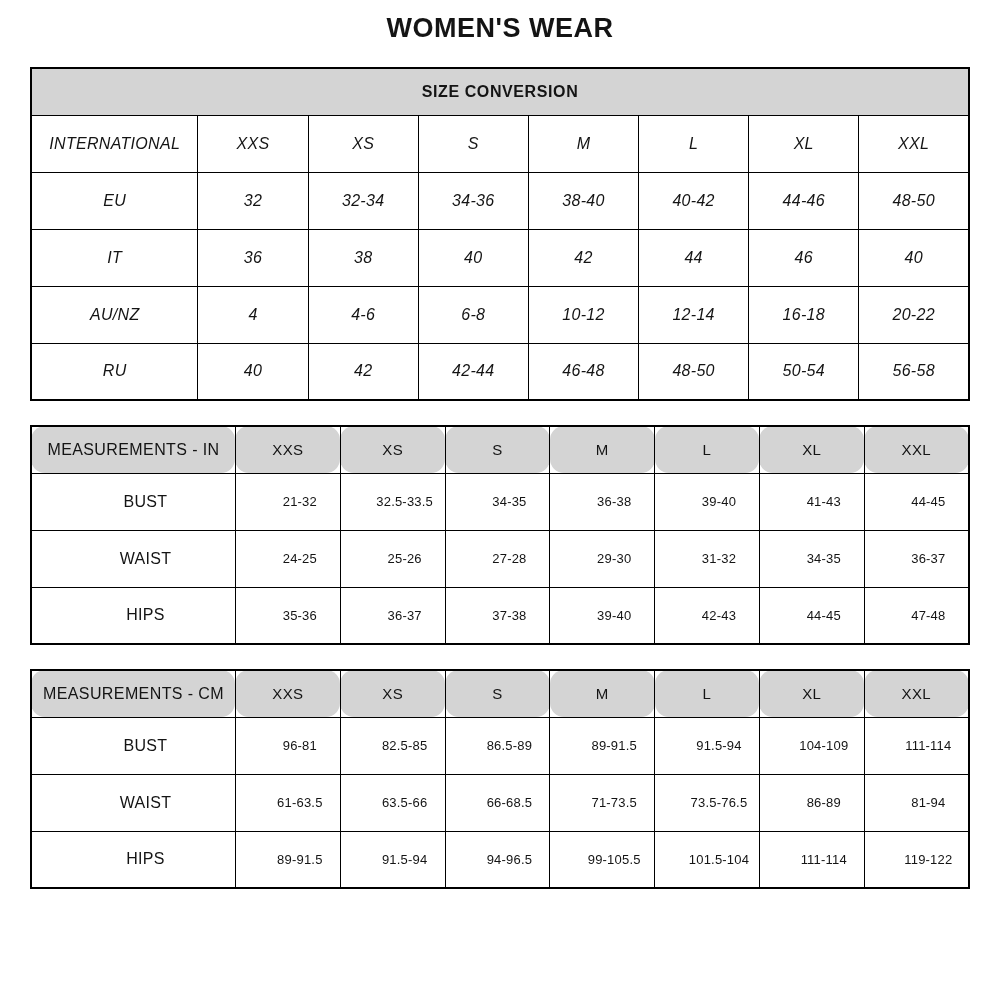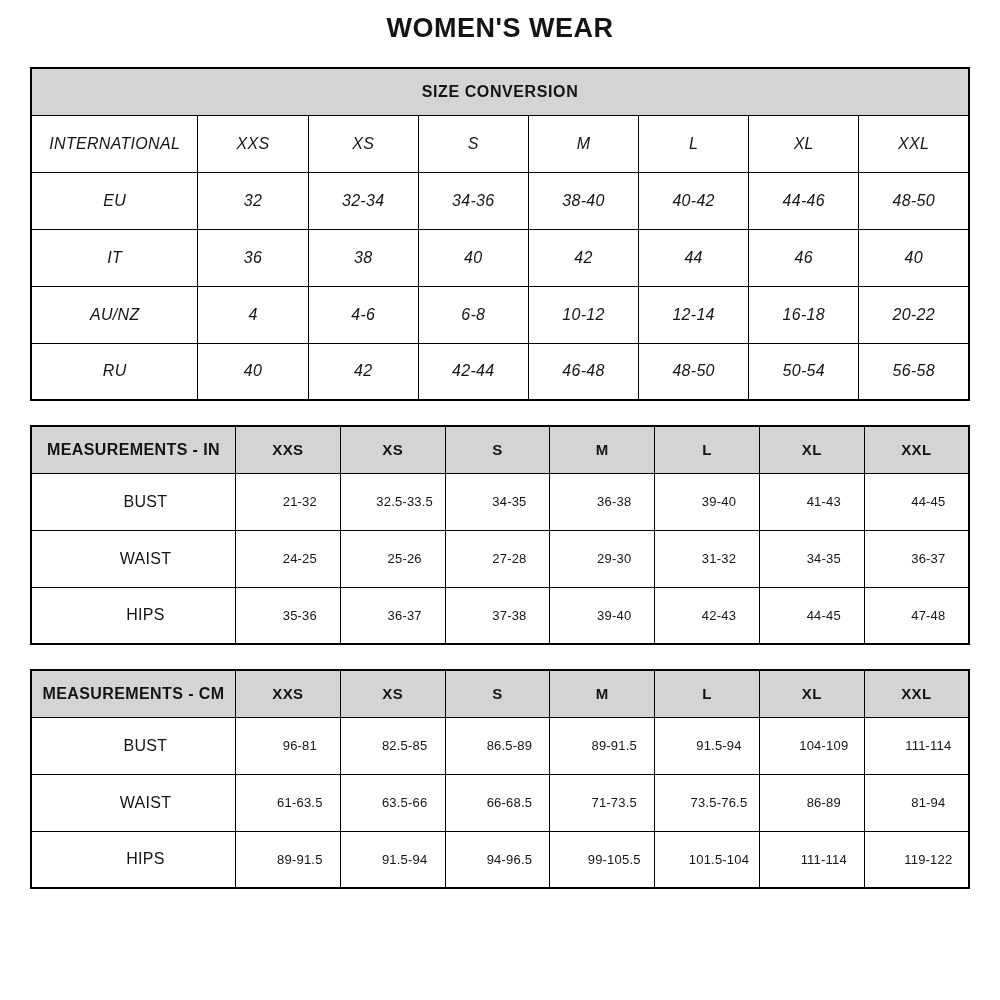--- a/index.html
+++ b/index.html
@@ -37,22 +37,23 @@
     font-size: 16px;
     font-weight: 700;
     letter-spacing: 0.6px;
   }
   .conversion tbody td { height: 57px; font-size: 16px; letter-spacing: 0.3px; font-style: italic; }
   
   .meas thead th {
     height: 47px;
     background: var(--header-bg, #d4d4d4);
     font-size: 15px;
-    font-weight: 700;
+    font-weight: 400;
     letter-spacing: 0.4px;
+    border-radius: 14px;
   }
   .meas thead th.label { font-size: 16px; }
   .meas tbody td { height: 57px; font-size: 13px; letter-spacing: 0.2px; padding-left: 24px; }
   .meas tbody td.label { font-size: 16px; letter-spacing: 0.3px; }
 </style>
 </head>
 <body>
 
 <div class="page">
 

